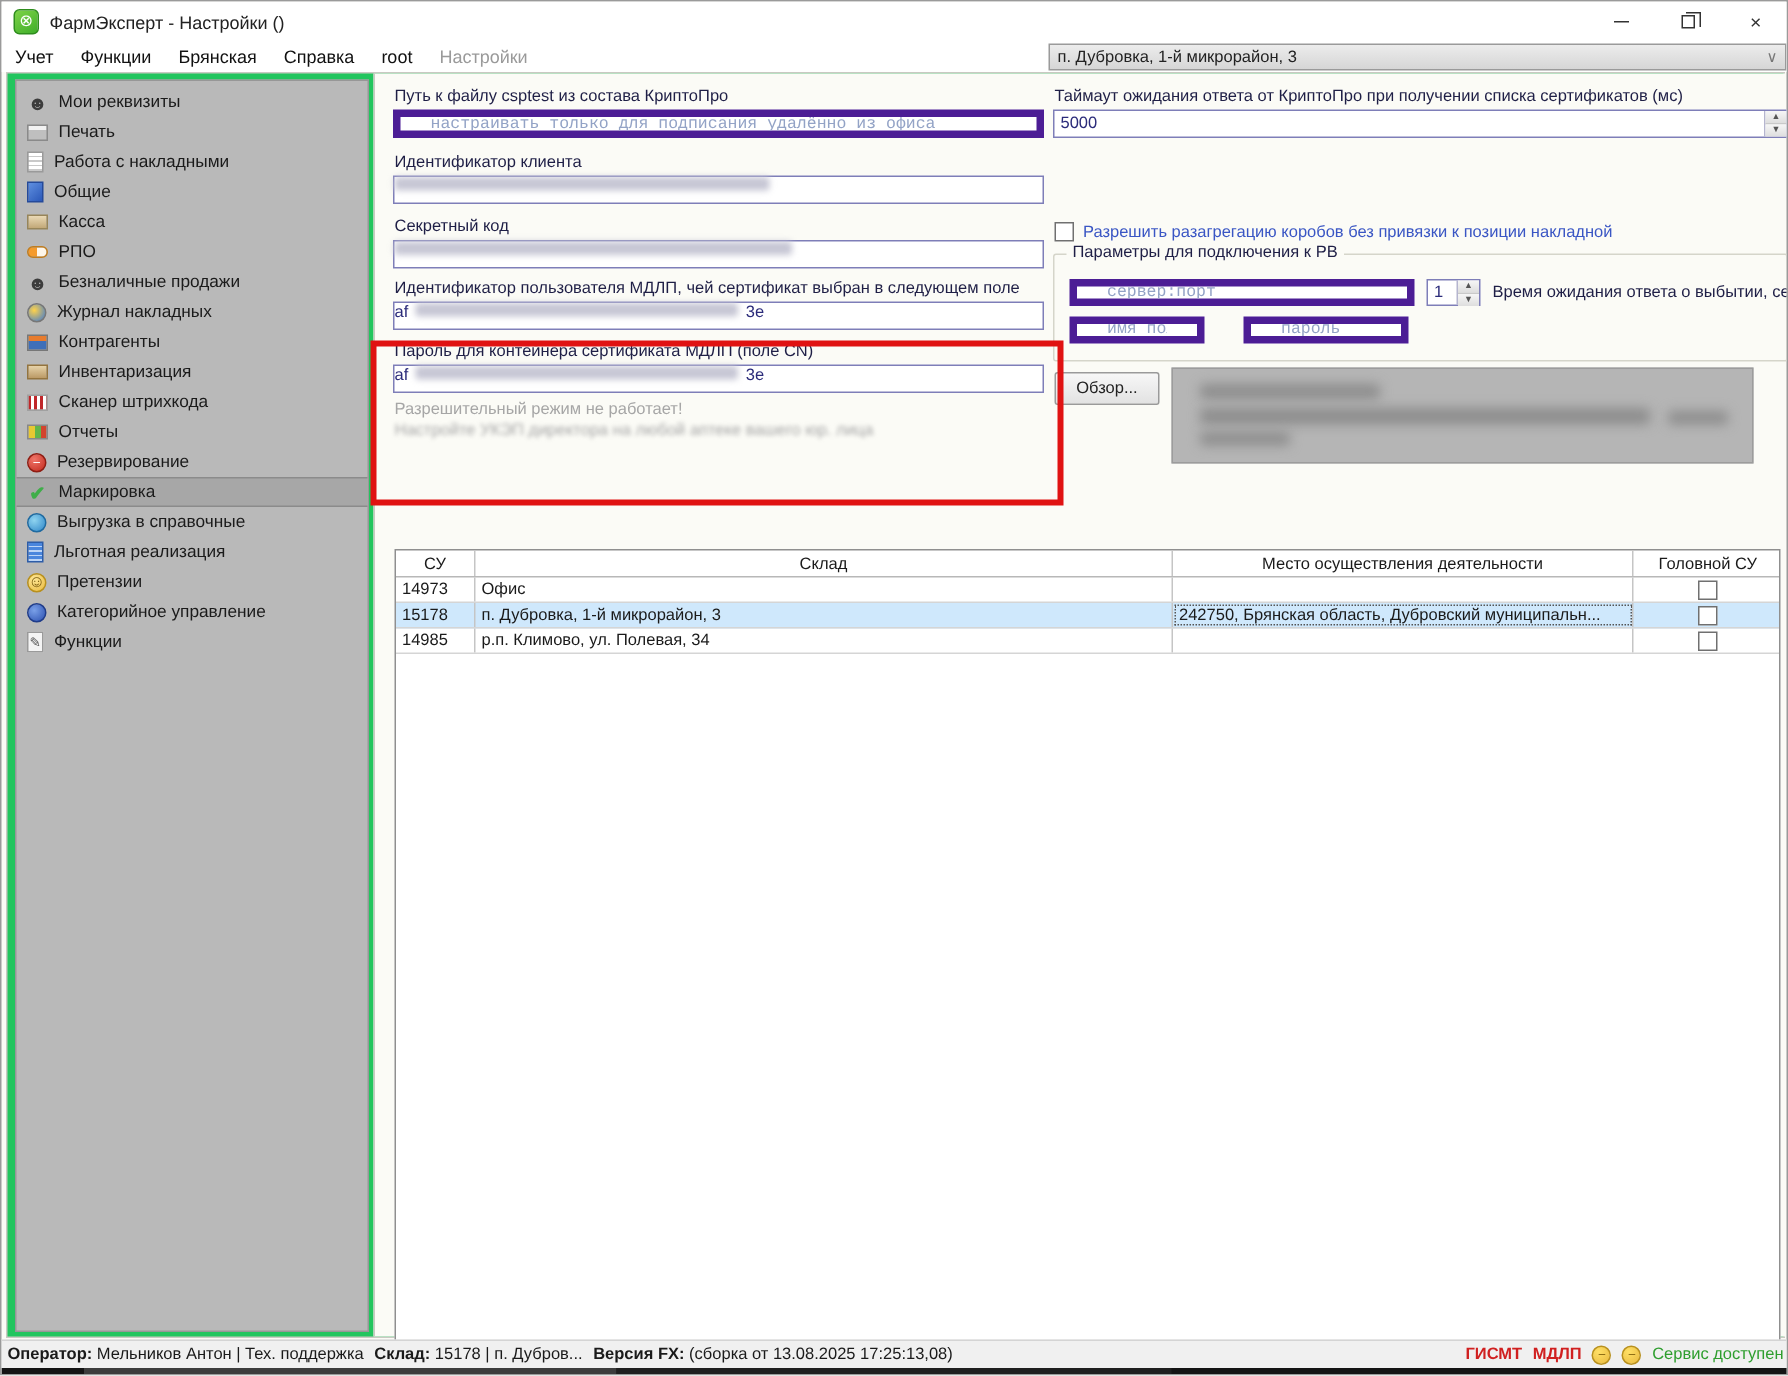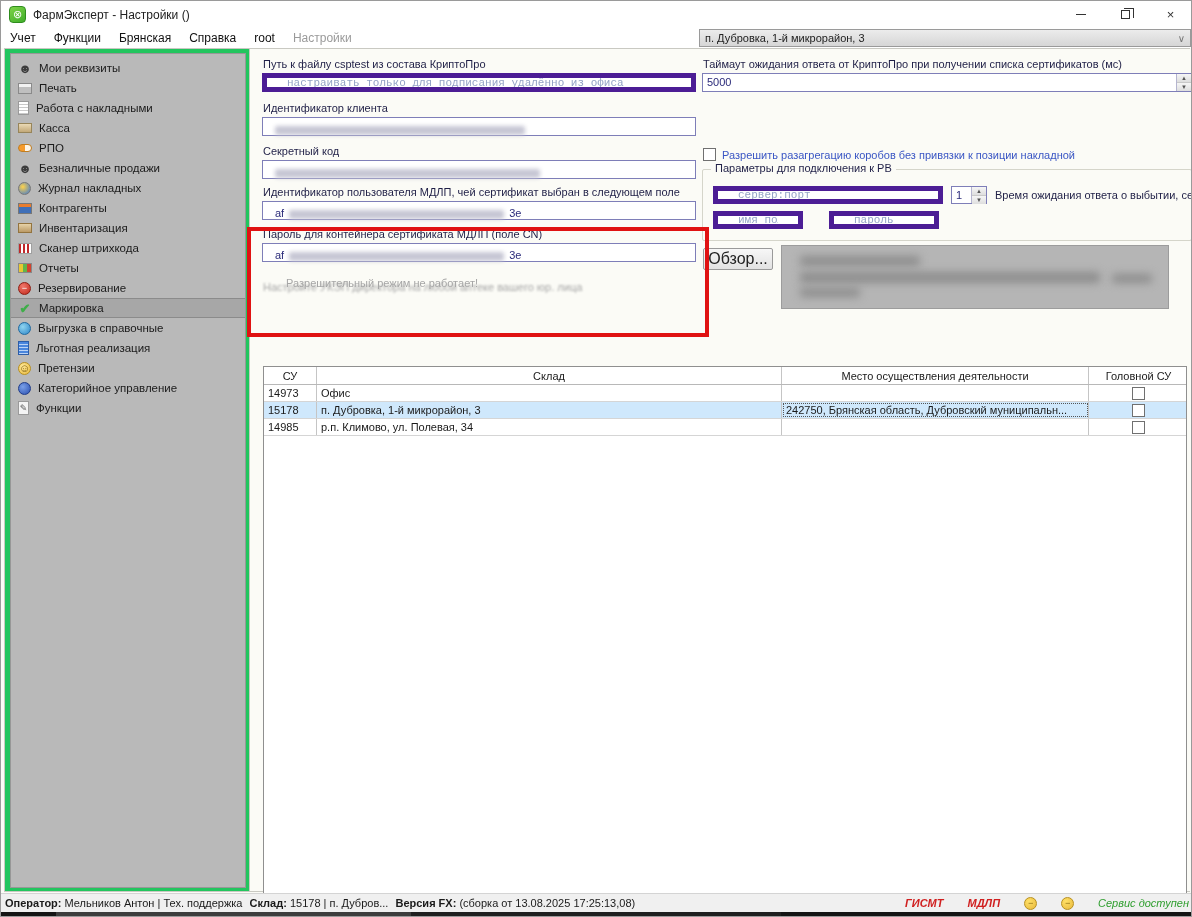--- a/index.html
+++ b/index.html
@@ -52,41 +52,41 @@
   .ic-category { border-radius:50%; background:radial-gradient(circle at 35% 35%,#7aa0e8,#2b50b0); border:1px solid #1f3c8a; width:13px; height:13px; color:#fff; font-size:8px; }
   .ic-expert { background:#f4f4f4; border:1px solid #9a9a9a; width:11px; color:#555; font-size:9px; }
   .ic-expert:before { content:"✎"; }
 
   
   .content { position:absolute; left:244px; top:0; width:941px; height:842px; border-left:1px solid #c9c9c2; background:#fbfbf6; }
 
   .flabel { position:absolute; font-size:11px; color:#1f1f46; white-space:nowrap; }
   .tinput { position:absolute; height:19px; border:5px solid #4c1d95; background:#fff; font-size:11px; color:#2b2b7a; padding:0 20px; font-family:Liberation Mono, monospace; }
   input.tinput::placeholder { color:#93a3c6; opacity:1; }
-  .fakeinput { position:absolute; height:19px; border:1px solid #7e7eb8; background:#fff; display:flex; align-items:flex-end; padding:0 12px; font-size:11px; color:#2b2b7a; }
+  .fakeinput { position:absolute; height:19px; border:1px solid #7e7eb8; background:#fff; display:flex; align-items:flex-start; padding:0 0; font-size:11px; color:#2b2b7a; }
   .redact-bar { display:inline-block; height:9px; background:#c6c6d4; filter:blur(2px); border-radius:2px; }
   .warn { position:absolute; font-size:11px; color:#a6a6a6; white-space:nowrap; }
   .warn.blurred { filter:blur(1.3px); }
 
   .red-annotation { position:absolute; left:-3px; top:178px; width:462px; height:110px; border:4px solid #e01212; z-index:5; pointer-events:none; }
 
   
   .spinwrap { position:absolute; border:1px solid #7e7eb8; background:#fff; display:flex; }
   .spinwrap .sval { flex:1; font-size:11px; color:#2b2b7a; padding:2px 4px; }
   .spinbtns { width:15px; border-left:1px solid #b5b5cf; display:flex; flex-direction:column; }
   .spinbtns span { flex:1; font-size:6px; line-height:8px; text-align:center; color:#555; background:linear-gradient(#f6f6f6,#dedede); border-bottom:1px solid #c9c9c9; }
   .spinbtns span:last-child { border-bottom:none; }
 
   .cbx { position:absolute; width:13px; height:13px; border:1px solid #707070; background:#fff; }
   .cbx-label { position:absolute; font-size:11px; color:#3a56c4; white-space:nowrap; }
 
   .groupbox { position:absolute; border:1px solid #d5d5ca; border-radius:2px; }
   .groupbox .gtitle { position:absolute; top:-8px; left:8px; background:#fbfbf6; padding:0 4px; font-size:11px; color:#1f1f46; white-space:nowrap; }
 
-  .btn { position:absolute; background:linear-gradient(#f7f7f7,#e2e2e2); border:1px solid #9a9a9a; border-radius:2px; font-size:16px; color:#222; display:flex; align-items:center; justify-content:center; }
+  .btn { position:absolute; background:linear-gradient(#f7f7f7,#e2e2e2); border:1px solid #9a9a9a; border-radius:2px; font-size:11px; color:#222; display:flex; align-items:center; justify-content:center; }
 
   .gray-redacted { position:absolute; background:#b5b5b5; border:1px solid #9c9c9c; overflow:hidden; }
   .blob { position:absolute; background:#8d8d8d; filter:blur(4px); border-radius:3px; }
 
   
   .grid { position:absolute; left:13px; top:317px; width:924px; height:546px; background:#fff; border:1px solid #8f8f8f; font-size:11px; color:#1a1a1a; }
   .grow { display:flex; height:17px; border-bottom:1px solid #d5d5d5; }
   .grow.header { height:18px; border-bottom:1px solid #b8b8b8; font-size:11px; }
   .gcell { border-right:1px solid #c5c5c5; padding:1px 4px; white-space:nowrap; overflow:hidden; display:flex; align-items:center; }
   .gcell.center { justify-content:center; }
@@ -96,21 +96,21 @@
   .c-place { width:307px; flex:none; }
   .c-head { width:99px; flex:none; }
   .grow.selected { background:#cfe8fc; }
   .grow .rowcbx { width:13px; height:13px; border:1px solid #707070; background:#fff; }
   .cell-focus { outline:1px dotted #555; outline-offset:-2px; }
 
   
   .statusbar { position:absolute; left:0; top:892px; width:1192px; height:19px; background:#f0f0f0; border-top:1px solid #d4d4d4; display:flex; align-items:center; font-size:11px; color:#1a1a1a; padding:0 4px; }
   .statusbar b { font-weight:bold; }
   .sb-left span { margin-right:4px; }
-  .sb-right { margin-left:auto; display:flex; align-items:center; gap:24px;font-style:italic; }
+  .sb-right { margin-left:auto; display:flex; align-items:center; gap:7px; }
   .gismt { color:#d02020; font-weight:bold; }
   .coin { width:13px; height:13px; border-radius:50%; background:radial-gradient(circle at 35% 30%,#ffe066,#e8b93e); border:1px solid #b8901e; color:#8a6a12; font-size:9px; line-height:11px; text-align:center; }
   .svc { color:#2e9e2e; white-space:nowrap; }
 
   .bottom-strip { position:absolute; left:0; top:911px; width:1192px; height:6px; background:#141414; }
   .bottom-strip .seg { position:absolute; top:0; height:6px; background:#3c3c3c; }
 </style>
 </head>
 <body>
 
@@ -152,20 +152,24 @@
         </div>
       <div class="side-item">
           <span class="sicon ic-printer"></span>
           <span>Печать</span>
         </div>
       <div class="side-item">
           <span class="sicon ic-doc"></span>
           <span>Работа с накладными</span>
         </div>
       <div class="side-item">
+          <span class="sicon ic-bluedoc"></span>
+          <span>Общие</span>
+        </div>
+      <div class="side-item">
           <span class="sicon ic-cash"></span>
           <span>Касса</span>
         </div>
       <div class="side-item">
           <span class="sicon ic-pill"></span>
           <span>РПО</span>
         </div>
       <div class="side-item">
           <span class="sicon ic-person2"></span>
           <span>Безналичные продажи</span>
@@ -244,21 +248,21 @@
         <span>3e</span>
       </div>
 
       <div class="flabel" style="left:13px; top:179px;">Пароль для контейнера сертификата МДЛП (поле CN)</div>
       <div class="fakeinput" style="left:12px; top:194px; width:434px;">
         <span>af</span>
         <span class="redact-bar" style="width:215px; margin:0 5px;"></span>
         <span>3e</span>
       </div>
 
-      <div class="warn" style="left:13px; top:228px;margin-left:23px;">Разрешительный режим не работает!</div>
+      <div class="warn" style="left:13px; top:218px;">Разрешительный режим не работает!</div>
       <div class="warn blurred" style="left:13px; top:232px;">Настройте УКЭП директора на любой аптеке вашего юр. лица</div>
 
       <div class="flabel" style="left:453px; top:9px;">Таймаут ожидания ответа от КриптоПро при получении списка сертификатов (мс)</div>
       <div class="spinwrap" style="left:452px; top:24px; width:490px; height:19px;">
         <div class="sval">5000</div>
         <div class="spinbtns">
             <span>▲</span>
             <span>▼</span>
           </div>
       </div>

